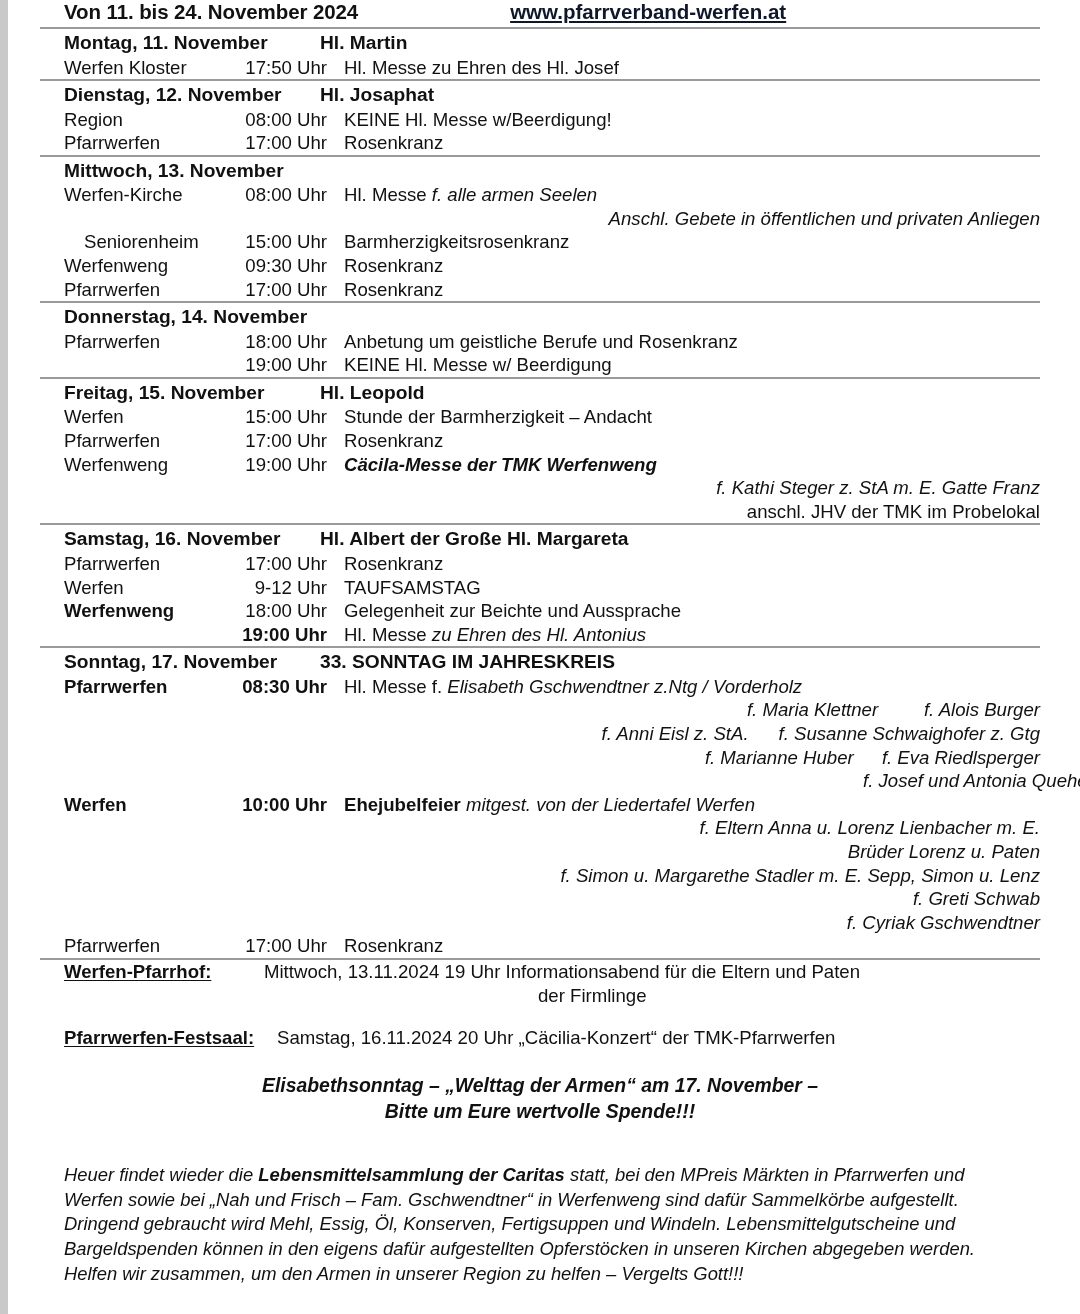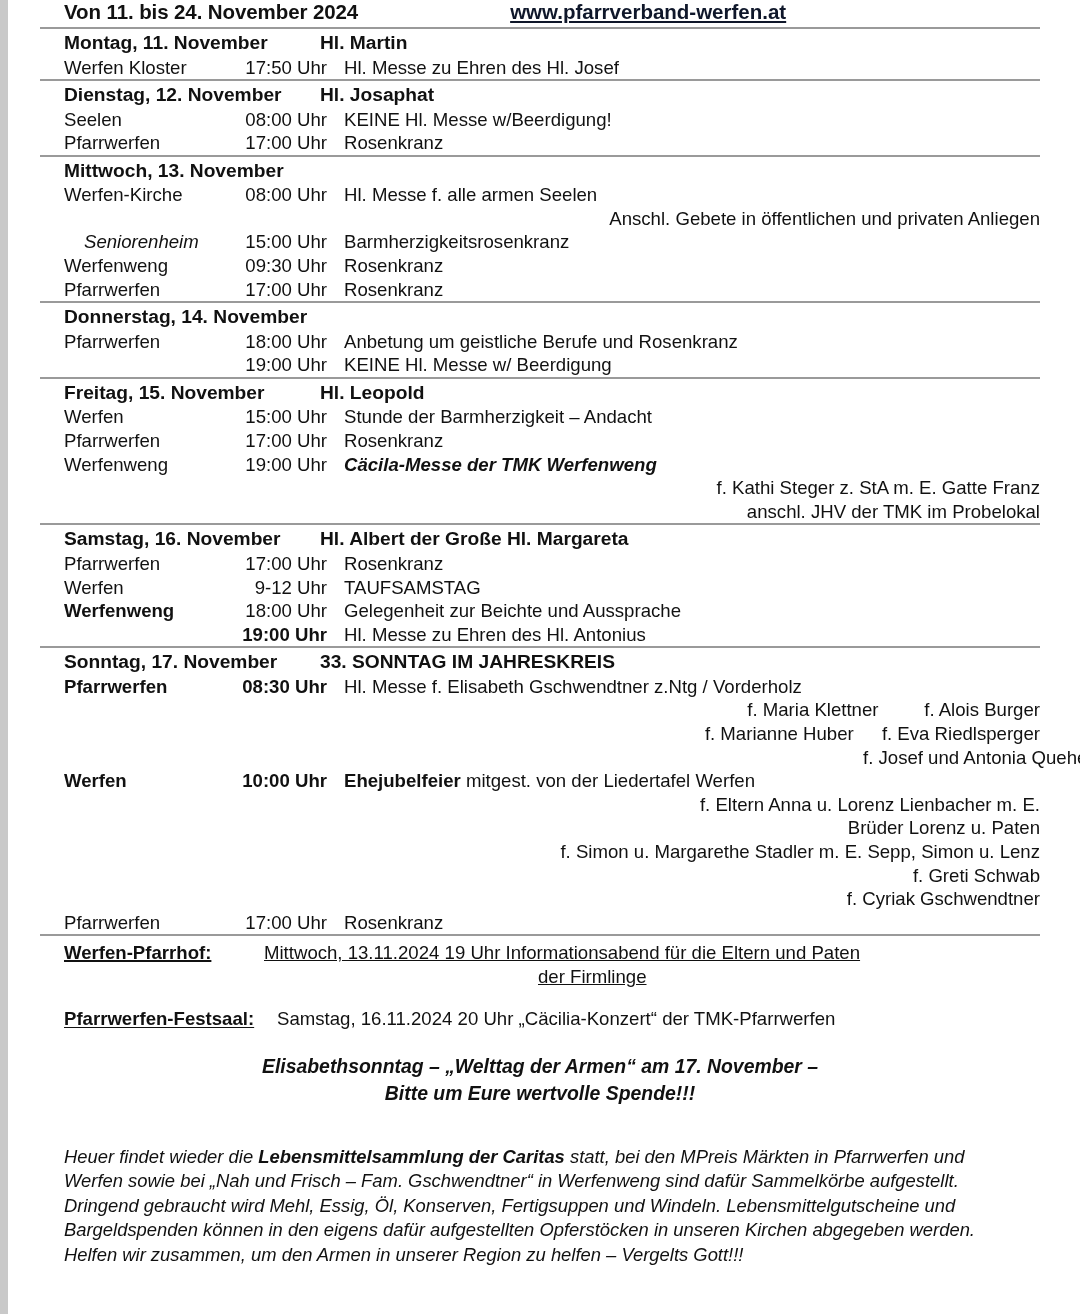--- a/index.html
+++ b/index.html
@@ -92,24 +92,24 @@
     padding-left: 0;
   }
   .dayhead .c-place,
   .dayhead .c-time,
   .dayhead .c-desc { font-weight: bold; }
   .dayhead { line-height: 25.5px; font-size: 19.2px; }
   .dayhead .c-place { width: 280px; flex: 0 0 280px; }
   .dayhead .c-desc  { padding-left: 0; }
 
   .b { font-weight: bold; }
-  .i { }
+  .i { font-style: italic; }
   .bi { font-weight: bold; font-style: italic; }
 
-  .indent-place { padding-left: 44px; font-style: italic; }
+  .indent-place { padding-left: 44px; }
 
   
   .contline {
     display: flex;
     line-height: 23.6px;
     font-size: 18.6px;
     white-space: nowrap;
     justify-content: flex-end;
   }
   .contline .spacer { width: 304px; flex: 0 0 304px; }
@@ -188,21 +188,21 @@
           <div class="c-desc">Hl. Messe zu Ehren des Hl. Josef</div>
         </div>
       </div>
       <div class="rule"></div>
       <div class="day">
         <div class="row dayhead">
           <div class="c-place">Dienstag, 12. November</div>
           <div class="c-desc">Hl. Josaphat</div>
         </div>
         <div class="row">
-          <div class="c-place">Seelen</div>
+          <div class="c-place">Region</div>
           <div class="c-time">08:00 Uhr</div>
           <div class="c-desc">KEINE Hl. Messe w/Beerdigung!</div>
         </div>
         <div class="row">
           <div class="c-place">Pfarrwerfen</div>
           <div class="c-time">17:00 Uhr</div>
           <div class="c-desc">Rosenkranz</div>
         </div>
       </div>
       <div class="rule"></div>
@@ -323,20 +323,24 @@
         </div>
         <div class="contline">
           <div class="spacer"></div>
           <div class="int-row">
             <div class="int-a i">f. Maria Klettner</div>
             <div class="int-b i">f. Alois Burger</div>
           </div>
         </div>
         <div class="contline">
           <div class="spacer"></div>
+          <div class="int-row">
+            <div class="int-a i">f. Anni Eisl z. StA.</div>
+            <div class="int-b i">f. Susanne Schwaighofer z. Gtg</div>
+          </div>
         </div>
         <div class="contline">
           <div class="spacer"></div>
           <div class="int-row">
             <div class="int-a i">f. Marianne Huber</div>
             <div class="int-b i">f. Eva Riedlsperger</div>
           </div>
         </div>
         <div class="contline">
           <div class="spacer"></div>
@@ -373,21 +377,21 @@
         <div class="row">
           <div class="c-place">Pfarrwerfen</div>
           <div class="c-time">17:00 Uhr</div>
           <div class="c-desc">Rosenkranz</div>
         </div>
       </div>
       <div class="rule"></div>
     </div>
 
   <div id="announcements-root">
-      <div style="padding-top: 5px; text-decoration: underline;">
+      <div style="">
         <div class="ann">
           <span class="ann-label w1">Werfen-Pfarrhof:</span>
           <span class="ann-body">Mittwoch, 13.11.2024  19 Uhr  Informationsabend für die Eltern und Paten</span>
         </div>
         <div class="ann-cont">der Firmlinge</div>
       </div>
       <div style="padding-top: 18px;">
         <div class="ann">
           <span class="ann-label w2">Pfarrwerfen-Festsaal:</span>
           <span class="ann-body">Samstag, 16.11.2024  20 Uhr  „Cäcilia-Konzert“ der TMK-Pfarrwerfen</span>

